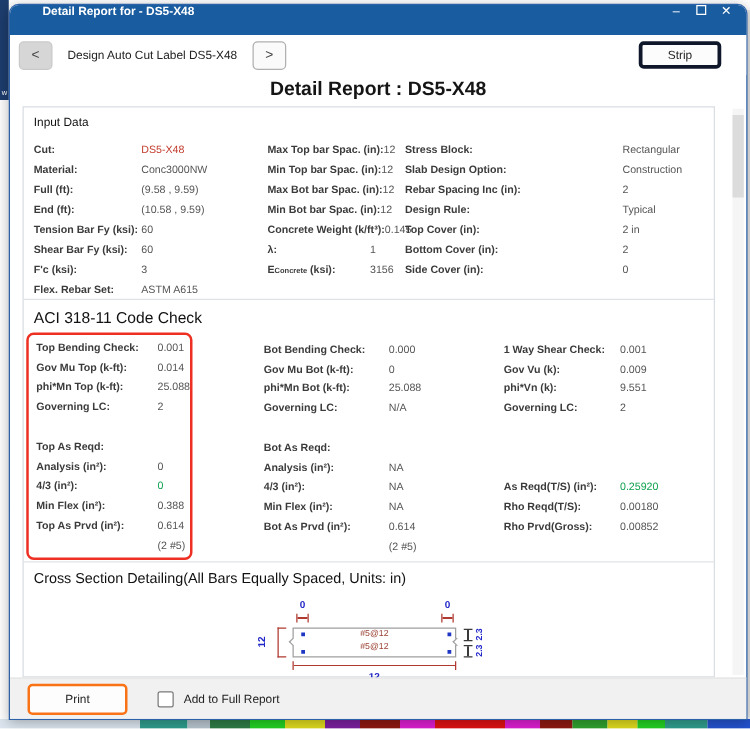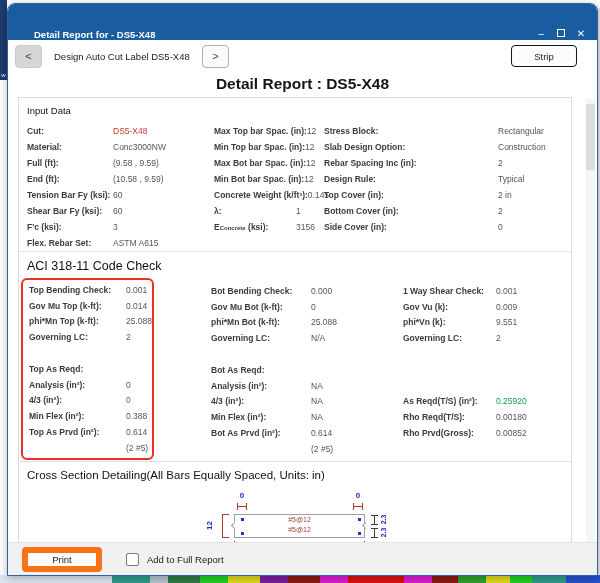--- a/index.html
+++ b/index.html
@@ -10,35 +10,35 @@
   
   .bg-left{position:absolute;left:0;top:0;width:7px;height:80px;background:#1d3d6e;color:#fff;
            font-size:6px;display:flex;align-items:flex-end;justify-content:center;padding-bottom:2px}
   .bg-right{position:absolute;right:0;top:8px;width:3px;height:566px;background:#e8e8e8}
   .bg-bottom{position:absolute;left:0;bottom:0;width:600px;height:8px;display:flex;overflow:hidden}
   .seg{height:8px;flex:0 0 auto}
 
   
   .dialog{position:absolute;left:7px;top:3px;width:591px;height:573px;background:#fff;
           border:1px solid #2e62a8;border-radius:8px 8px 0 0;box-shadow:0 2px 10px rgba(0,0,0,.28)}
-  .titlebar{height:36px;background:var(--titlebar,#1a5ca0);border-radius:7px 7px 0 0;
-            display:flex;align-items:flex-end;color:#fff}
+  .titlebar{height:24px;background:var(--titlebar,#1a5ca0);border-radius:7px 7px 0 0;
+            display:flex;align-items:flex-start;color:#fff}
   .title{padding-left:26px;font-size:9.5px;font-weight:bold}
   .winbtns{margin-left:auto;display:flex;align-items:center;gap:8px;padding-right:10px}
   .wbtn{width:12px;text-align:center;font-size:10px;line-height:12px;cursor:default}
   .maxbox{width:8px;height:8px;border:1px solid #fff;display:inline-block}
 
   .navbar{height:32px;display:flex;align-items:center;background:#fff}
   .navbtn{width:27px;height:23px;border-radius:4px;font-size:11px;color:#444;
           display:flex;align-items:center;justify-content:center;font-family:inherit}
   .back{margin-left:7px;background:#d6d6d6;border:1px solid #c9c9c9}
   .fwd{background:#fafafa;border:1px solid #b0b0b0}
   .navlabel{font-size:9.5px;color:#222;margin-left:12px;width:148px}
   .stripbtn{margin-left:auto;margin-right:20px;width:66px;height:22px;background:#fcfcfc;
-            border:1px solid #0f172a;border-radius:4px;font-size:9.5px;color:#222;font-family:inherit}
+            border:3px solid #0f172a;border-radius:4px;font-size:9.5px;color:#222;font-family:inherit}
 
   .report{position:relative;height:484px}
   .rtitle{text-align:center;font-size:15.5px;font-weight:bold;color:#151515;height:25px;line-height:23px}
   .rbox{position:absolute;left:10px;top:25px;width:554px;height:457px;border:1px solid #d9dee3;background:#fff}
   .scrollbar{position:absolute;right:2px;top:27px;width:9px;height:453px;background:#f5f5f5}
   .thumb{width:9px;height:66px;margin-top:5px;background:#dcdcdc}
 
   .sec{padding:7px 8px 0}
   .sec+.sec{border-top:1px solid #dfe3e8}
   .shead{font-weight:normal;color:#111}
@@ -88,21 +88,21 @@
   .c23a{left:360px;top:26px;transform:rotate(-90deg);font-size:7px}
   .c23b{left:360px;top:39px;transform:rotate(-90deg);font-size:7px}
   .brk{position:absolute;width:5px;height:5px;background:#fff;border-left:1px solid #9f9f9f;
        border-bottom:1px solid #9f9f9f;transform:rotate(45deg)}
   .bk-l{left:213px;top:33px}.bk-r{left:344px;top:33px}
   .barlab{position:absolute;left:215px;width:131px;text-align:center;color:var(--bar,#9c4436);font-size:7px}
   .bl1{top:26px}.bl2{top:36px}
 
   .footer{position:absolute;left:0;bottom:0;width:100%;height:33px;background:#f1f1f1;
           border-top:1px solid #e3e3e3;display:flex;align-items:center}
-  .printbtn{margin-left:14px;width:80px;height:25px;background:#fdfdfd;border:6px solid #f97316;
+  .printbtn{margin-left:14px;width:80px;height:25px;background:#fdfdfd;border:2px solid #f97316;
             border-radius:4px;font-size:9.5px;color:#222;font-family:inherit}
   .cb{margin-left:24px;width:13px;height:13px;border:1px solid #7a7a7a;border-radius:2px;background:#fff;display:inline-block}
   .cbl{margin-left:8px;font-size:9.5px;color:#222}
   .closebtn{margin-left:auto;margin-right:12px;width:70px;height:25px;background:var(--closebtn,#1465c2);
             color:#fff;border:1px solid #1258ab;border-radius:4px;font-size:9.5px;font-family:inherit}
 </style>
 </head>
 <body>
 
 <div class="screen">

